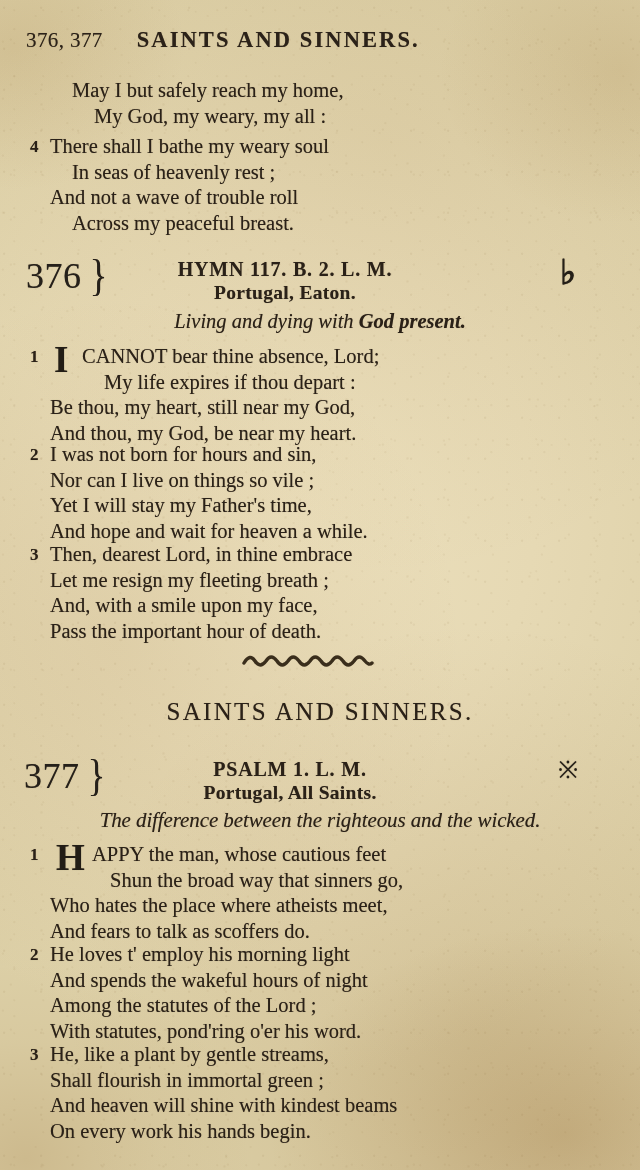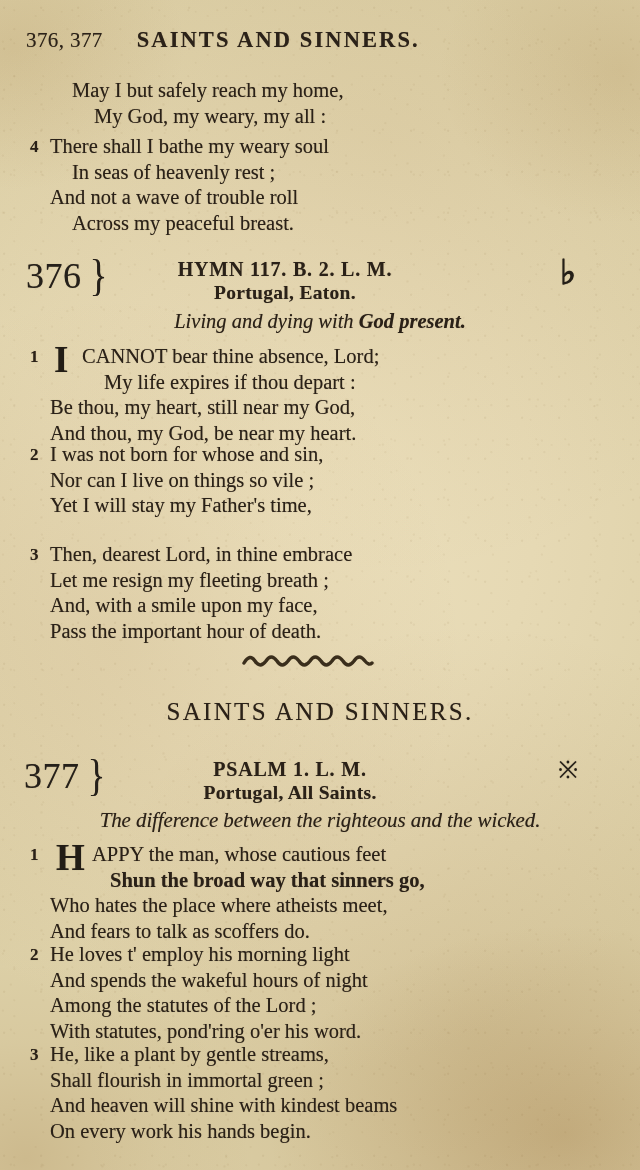--- a/index.html
+++ b/index.html
@@ -246,24 +246,25 @@
       <span style="padding-left:32px;">CANNOT bear thine absence, Lord;</span>
     </div>
     <div class="vline" style="padding-left:54px;">My life expires if thou depart :</div>
     <div class="vline">Be thou, my heart, still near my God,</div>
     <div class="vline">And thou, my God, be near my heart.</div>
   </div>
 
   <div class="stanza ink-soft" style="left:50px; top:442px;">
     <div class="vline">
       <span class="vnum">2</span>
-      <span>I was not born for whose and sin,</span>
+      <span>I was not born for hours and sin,</span>
     </div>
     <div class="vline">Nor can I live on things so vile ;</div>
     <div class="vline">Yet I will stay my Father's time,</div>
+    <div class="vline">And hope and wait for heaven a while.</div>
   </div>
 
   <div class="stanza ink-soft" style="left:50px; top:542px;">
     <div class="vline">
       <span class="vnum">3</span>
       <span>Then, dearest Lord, in thine embrace</span>
     </div>
     <div class="vline">Let me resign my fleeting breath ;</div>
     <div class="vline">And, with a smile upon my face,</div>
     <div class="vline">Pass the important hour of death.</div>
@@ -290,21 +291,21 @@
   </div>
 
   <div class="subtitle subtitle-wide ink-soft" style="top:808px;">The difference between the righteous and the wicked.</div>
 
   <div class="stanza ink-soft" style="left:50px; top:842px;">
     <div class="vline">
       <span class="vnum">1</span>
       <span class="dropcap" style="left:6px; top:-3px;">H</span>
       <span style="padding-left:42px;text-align:right;">APPY the man, whose cautious feet</span>
     </div>
-    <div class="vline" style="padding-left:60px;font-weight:bold;">Shun the broad way that sinners go,</div>
+    <div class="vline" style="padding-left:60px;">Shun the broad way that sinners go,</div>
     <div class="vline">Who hates the place where atheists meet,</div>
     <div class="vline">And fears to talk as scoffers do.</div>
   </div>
 
   <div class="stanza ink-soft" style="left:50px; top:942px;">
     <div class="vline">
       <span class="vnum">2</span>
       <span>He loves t' employ his morning light</span>
     </div>
     <div class="vline">And spends the wakeful hours of night</div>

